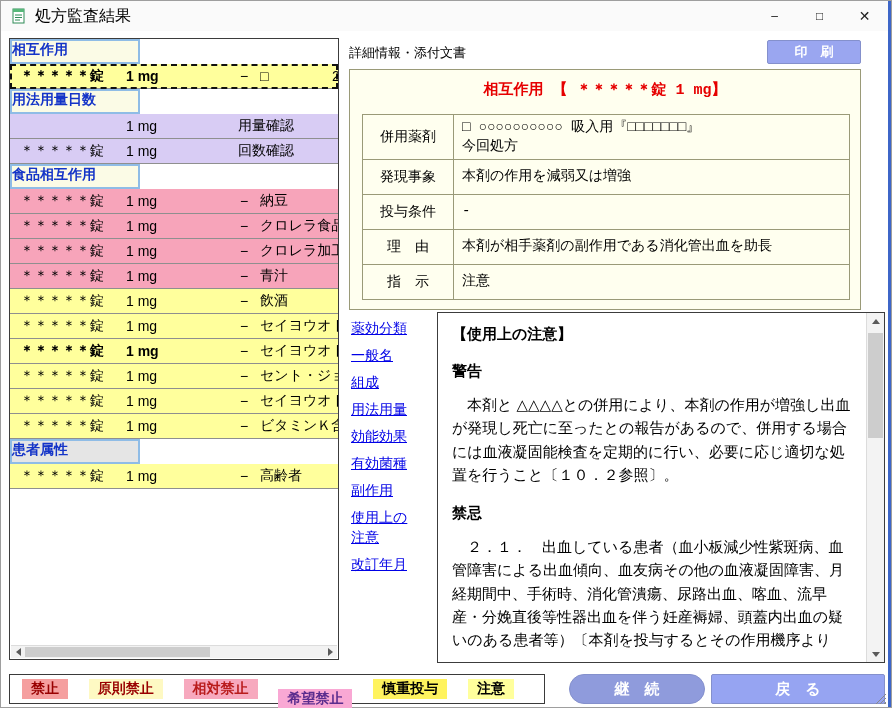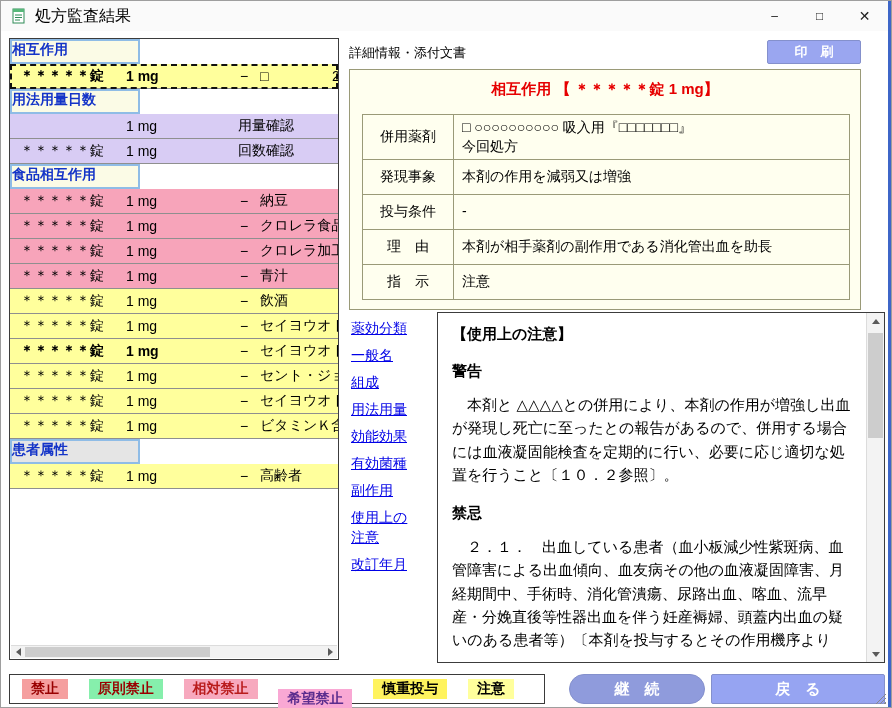--- a/index.html
+++ b/index.html
@@ -44,21 +44,21 @@
   .v-btn{height:16px;display:flex;align-items:center;justify-content:center;cursor:pointer;}
   .v-track{flex:1;position:relative;}
   .v-thumb{position:absolute;top:4px;left:1px;right:1px;height:105px;background:#cdcdcd;cursor:pointer;}
 
   
   .detail-header-label{position:absolute;left:348px;top:43px;font-size:13px;}
   .pw-btn{position:absolute;border:1px solid #8490cc;border-radius:2px;font-weight:bold;color:#fff;
     cursor:pointer;font-family:inherit;display:flex;align-items:center;justify-content:center;}
   .print-btn{left:766px;top:39px;width:94px;height:24px;font-size:13px;}
   .detail-box{position:absolute;left:348px;top:68px;width:512px;height:241px;box-sizing:border-box;
-    border:1px solid var(--detail-border,#9a9a78);}
+    border:1px solid var(--detail-border,#9a9a78);font-family:Liberation Mono, monospace;}
   .detail-title{margin-top:10px;text-align:center;font-size:15px;font-weight:bold;}
   .detail-table{position:absolute;left:12px;top:44px;width:488px;border-collapse:collapse;font-size:14px;}
   .detail-table td{border:1px solid var(--detail-border,#9a9a78);height:28px;}
   .dt-label{width:88px;text-align:center;}
   .dt-value{padding:3px 8px;white-space:pre-line;line-height:1.35;}
 
   .doc-links{position:absolute;left:350px;top:317px;width:64px;}
   .doc-link{display:block;font-size:14px;text-decoration:underline;line-height:20px;margin-bottom:7px;cursor:pointer;}
 
   .doc-panel{position:absolute;left:436px;top:311px;width:448px;height:351px;box-sizing:border-box;
@@ -281,21 +281,21 @@
           <span class="v-thumb"></span>
         </span>
       <span class="v-btn">
           <span class="tri-down"></span>
         </span>
     </div>
   </div>
 
   <div class="legend-box">
       <span class="legend-item" style="background: rgb(245, 159, 159); color: rgb(153, 0, 0);">禁止</span>
-      <span class="legend-item" style="background: #86efac; color: rgb(153, 0, 0);">原則禁止</span>
+      <span class="legend-item" style="background: #fef9c3; color: rgb(153, 0, 0);">原則禁止</span>
       <span class="legend-item" style="background: rgb(247, 169, 190); color: #b91c1c;">相対禁止</span>
       <span class="legend-item" style="background: #f9a8d4; color: rgb(91, 45, 142); margin-top: 20px;">希望禁止</span>
       <span class="legend-item" style="background: rgb(255, 243, 94); color: rgb(0, 0, 0);">慎重投与</span>
       <span class="legend-item" style="background: rgb(255, 255, 156); color: rgb(0, 0, 0);">注意</span>
     </div>
   <button class="pw-btn continue-btn" style="background: rgb(143, 155, 220); color: rgb(255, 255, 255); border-radius: 15px;">継　続</button>
   <button class="pw-btn back-btn" style="background: rgb(150, 164, 242); color: rgb(255, 255, 255);">戻　る</button>
 
   <div class="resize-grip"></div>
   <div class="edge-strip"></div>

